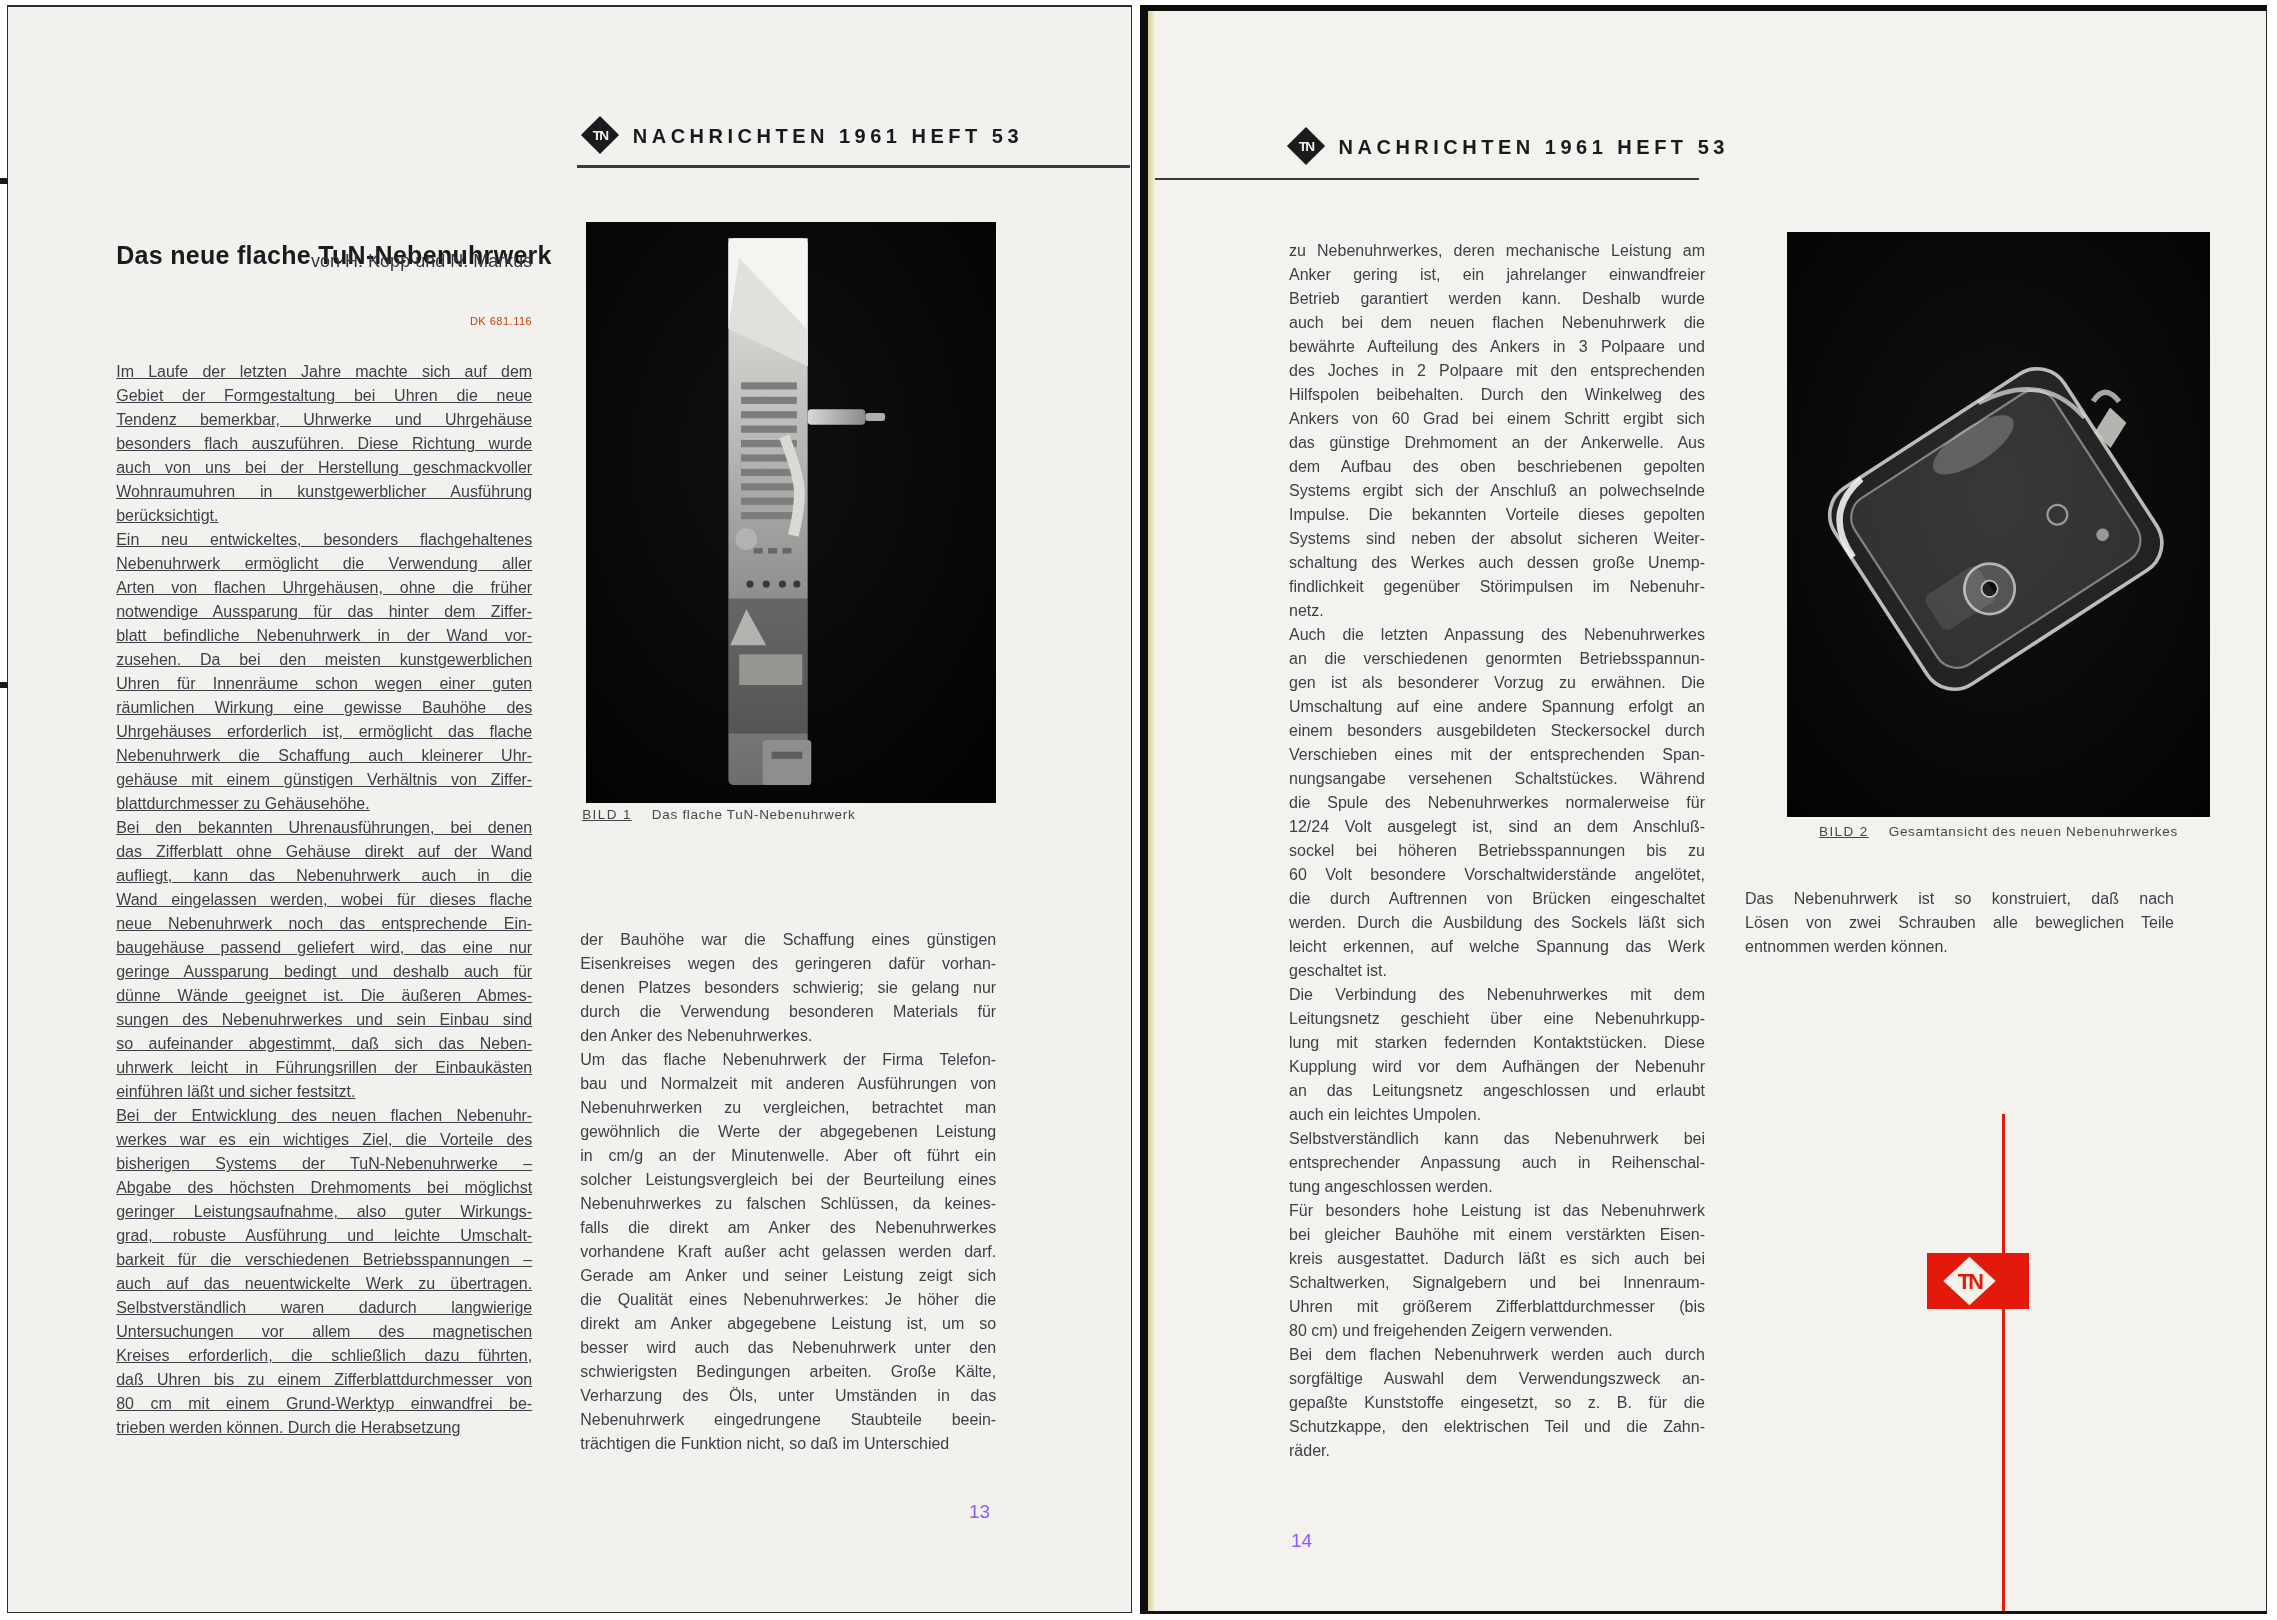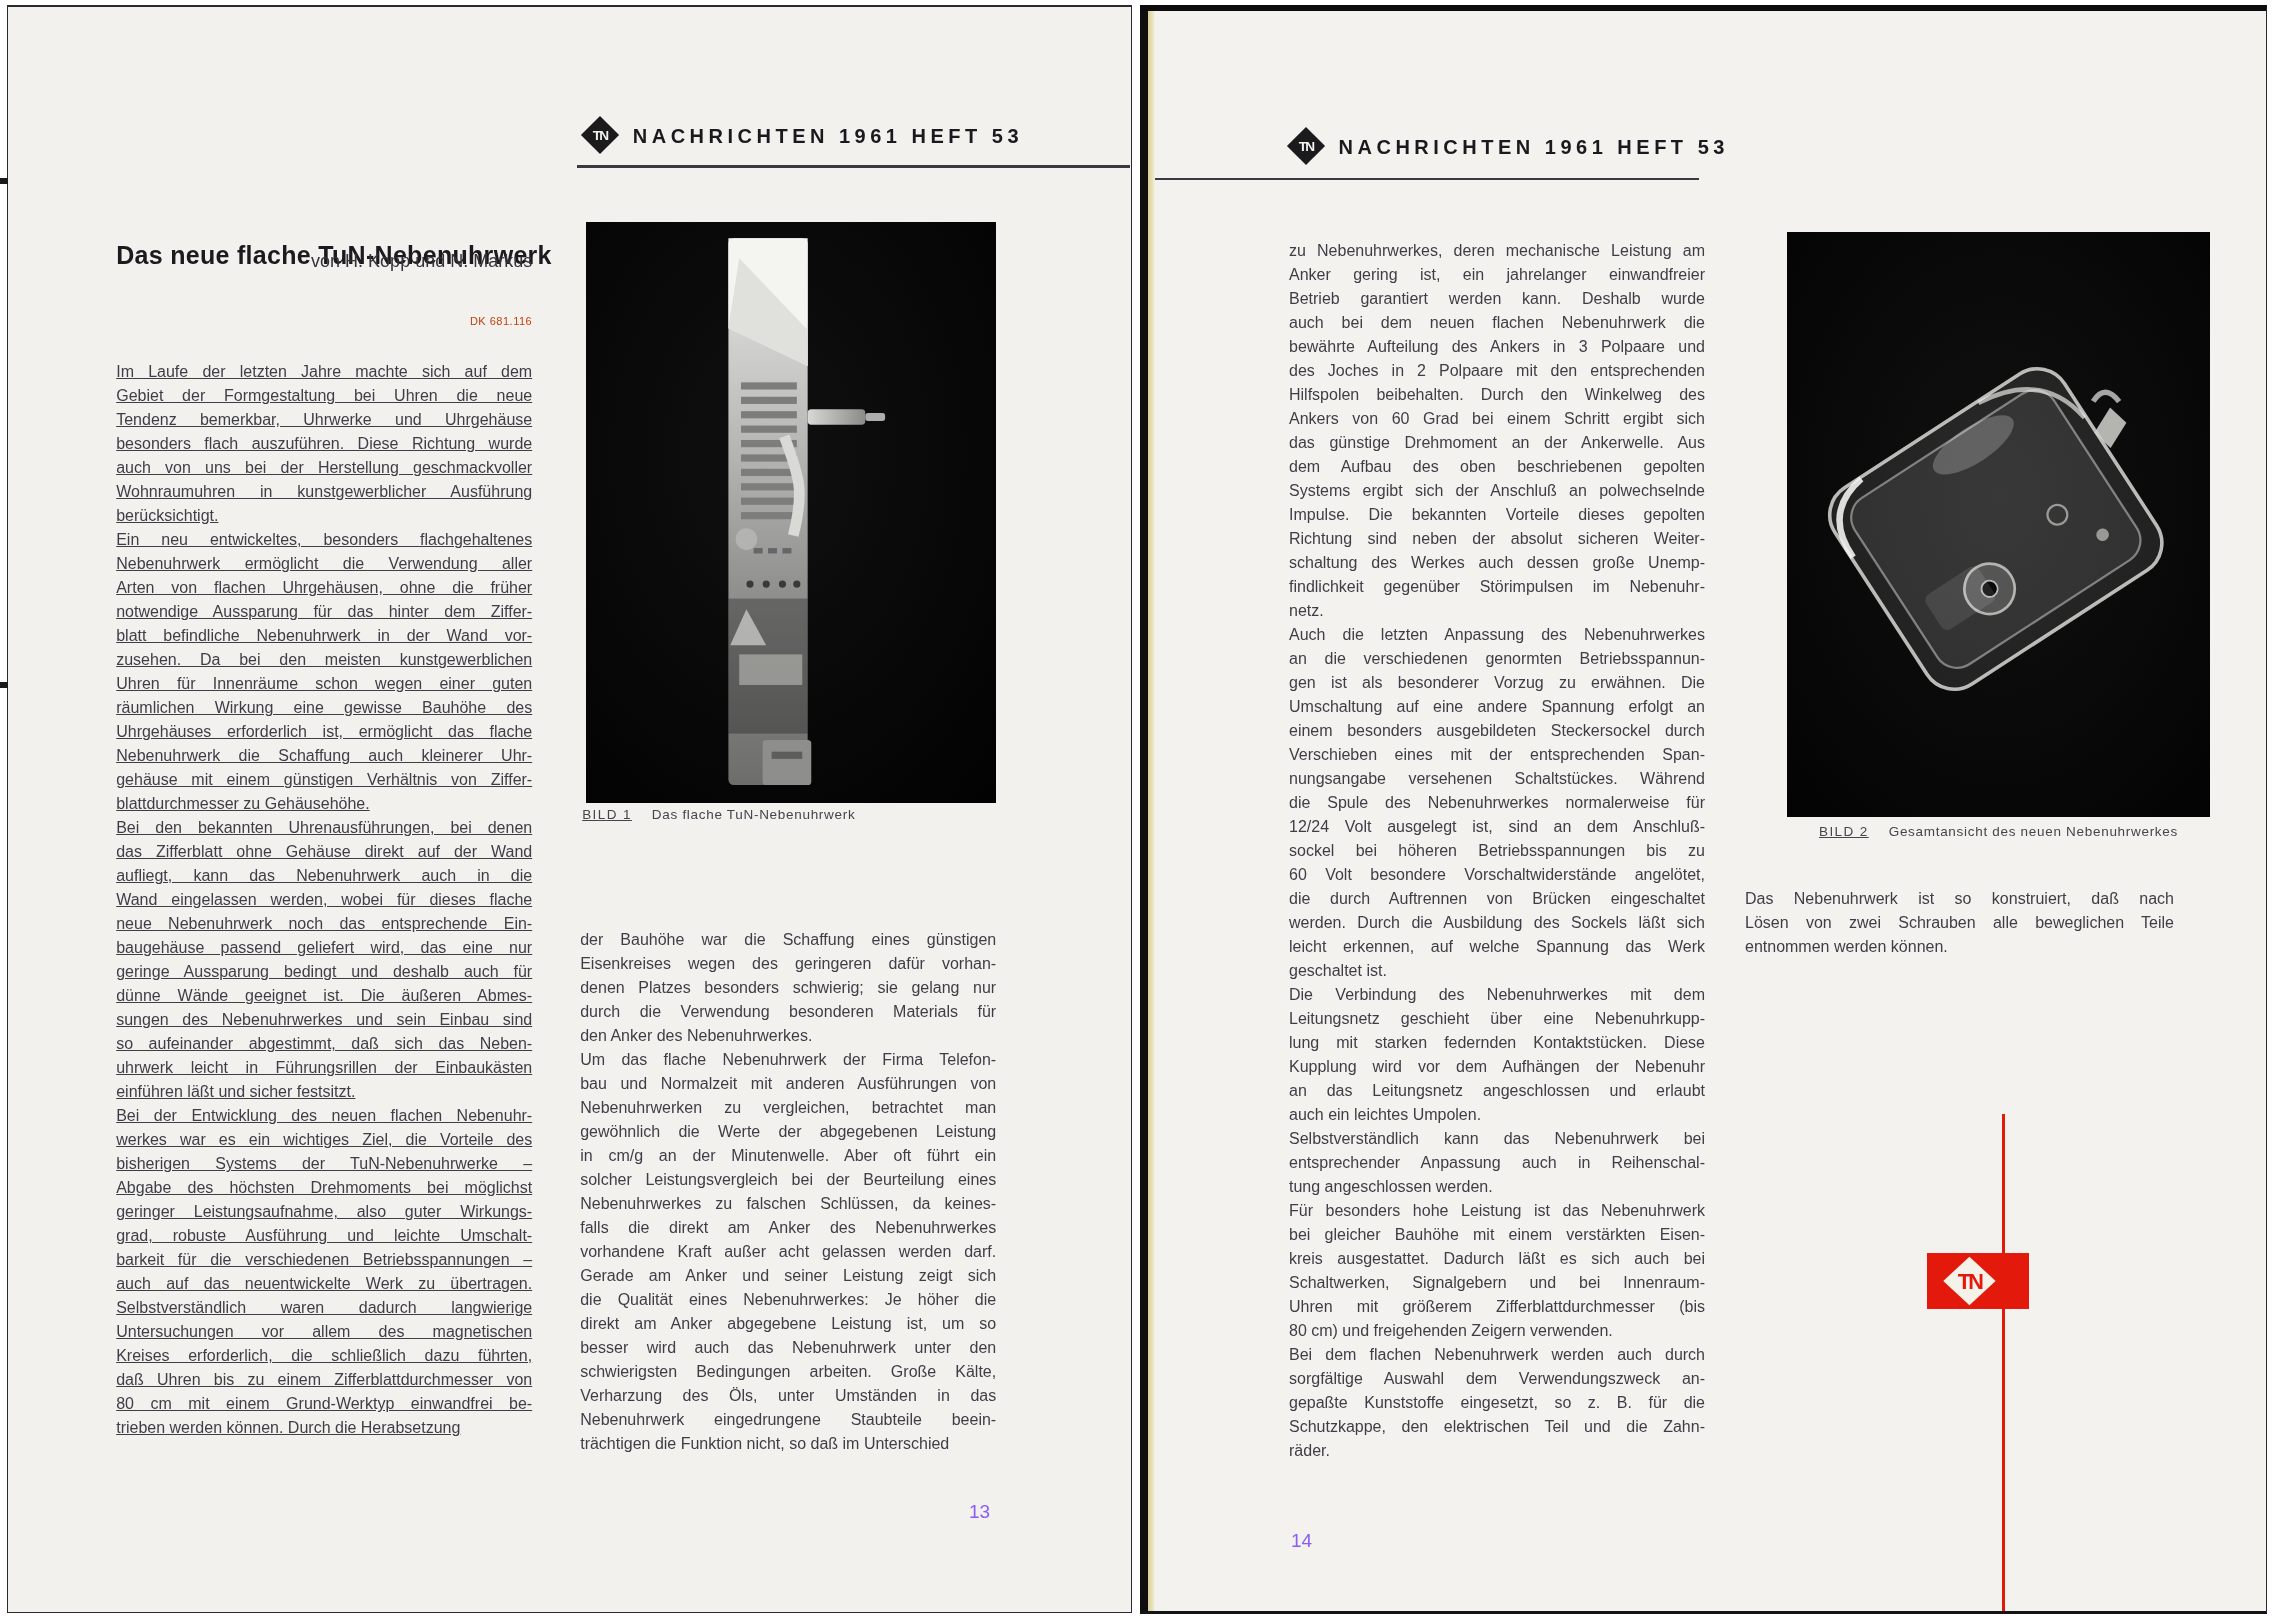--- a/index.html
+++ b/index.html
@@ -230,21 +230,21 @@
         <div class="tline">Betrieb garantiert werden kann. Deshalb wurde</div>
         <div class="tline">auch bei dem neuen flachen Nebenuhrwerk die</div>
         <div class="tline">bewährte Aufteilung des Ankers in 3 Polpaare und</div>
         <div class="tline">des Joches in 2 Polpaare mit den entsprechenden</div>
         <div class="tline">Hilfspolen beibehalten. Durch den Winkelweg des</div>
         <div class="tline">Ankers von 60 Grad bei einem Schritt ergibt sich</div>
         <div class="tline">das günstige Drehmoment an der Ankerwelle. Aus</div>
         <div class="tline">dem Aufbau des oben beschriebenen gepolten</div>
         <div class="tline">Systems ergibt sich der Anschluß an polwechselnde</div>
         <div class="tline">Impulse. Die bekannten Vorteile dieses gepolten</div>
-        <div class="tline">Richtung sind neben der absolut sicheren Weiter-</div>
+        <div class="tline">Systems sind neben der absolut sicheren Weiter-</div>
         <div class="tline">schaltung des Werkes auch dessen große Unemp-</div>
         <div class="tline">findlichkeit gegenüber Störimpulsen im Nebenuhr-</div>
         <div class="tline pend">netz.</div>
       </div>
       <div class="para">
         <div class="tline">Auch die letzten Anpassung des Nebenuhrwerkes</div>
         <div class="tline">an die verschiedenen genormten Betriebsspannun-</div>
         <div class="tline">gen ist als besonderer Vorzug zu erwähnen. Die</div>
         <div class="tline">Umschaltung auf eine andere Spannung erfolgt an</div>
         <div class="tline">einem besonders ausgebildeten Steckersockel durch</div>

